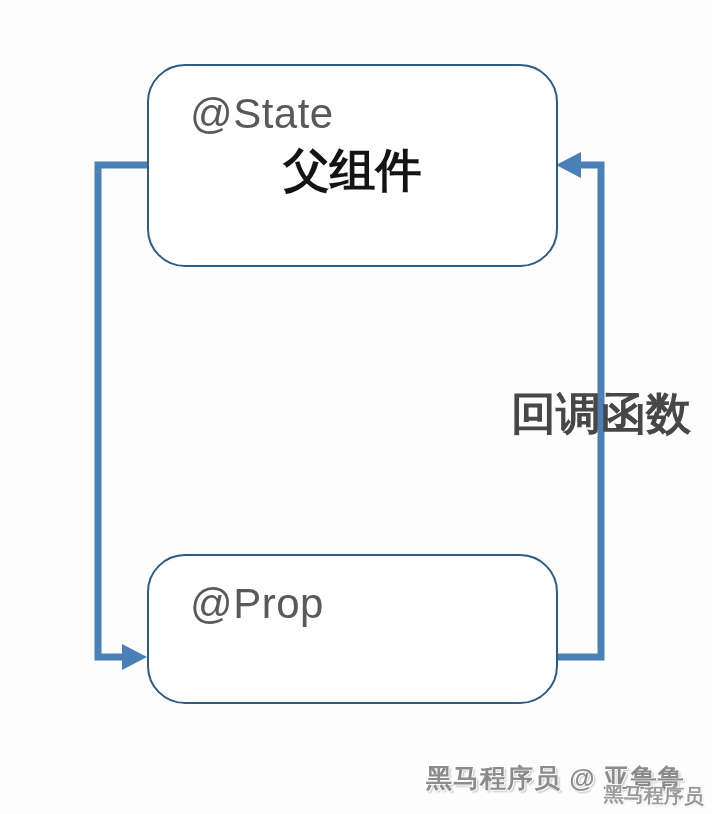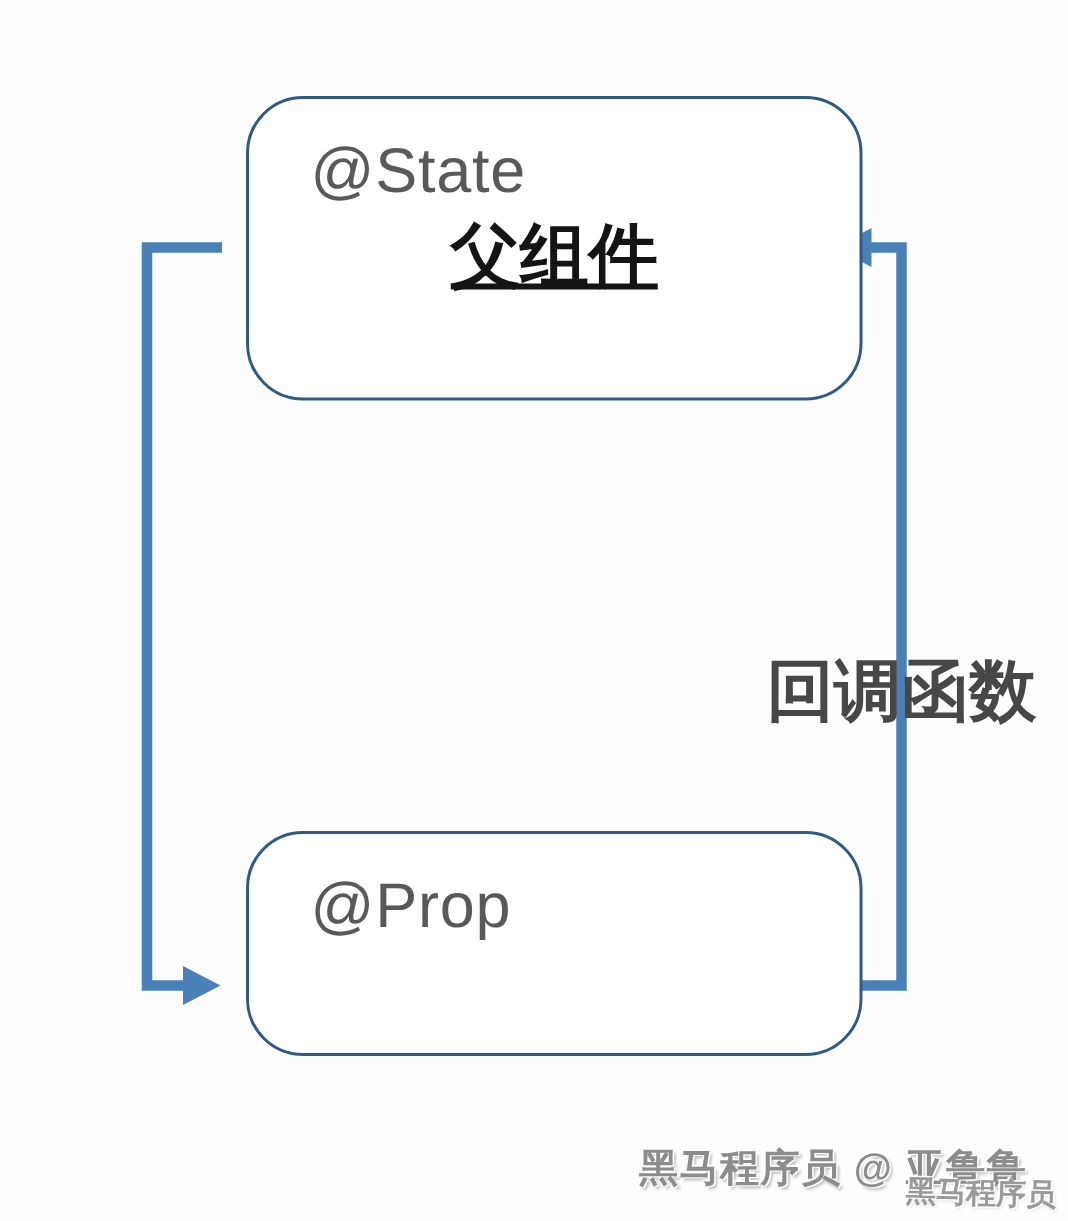--- a/index.html
+++ b/index.html
@@ -31,21 +31,21 @@
     fill:none;
     stroke:var(--connector);
     stroke-width:7;
   }
   .arrowhead{
     fill:var(--connector);
     stroke:none;
   }
   .box{
     position:absolute;
-    left:164px;
+    left:147px;
     width:411px;
     background:#fff;
     border:2.5px solid var(--box-border);
     border-radius:38px;
   }
   .box.parent{top:64px;height:203px;}
   .box.child{top:554px;height:150px;}
   .decorator{
     position:absolute;
     left:41px;top:24px;
@@ -55,31 +55,29 @@
     letter-spacing:0.5px;
   }
   .box-title{
     position:absolute;
     left:0;top:74px;
     width:100%;
     text-align:center;
     font-size:46px;
     font-weight:700;
     color:var(--title-text);
-    text-decoration:underline;
   }
   .callback-label{
     position:absolute;
     left:511px;top:384px;
     font-size:45px;
     font-weight:700;
     color:var(--callback-text);
     white-space:nowrap;
     z-index:3;
-    margin-top:47px;
   }
   .watermark{
     position:absolute;
     white-space:nowrap;
     z-index:4;
     font-weight:700;
   }
   .watermark.main{
     left:426px;top:761px;
     font-size:26px;

